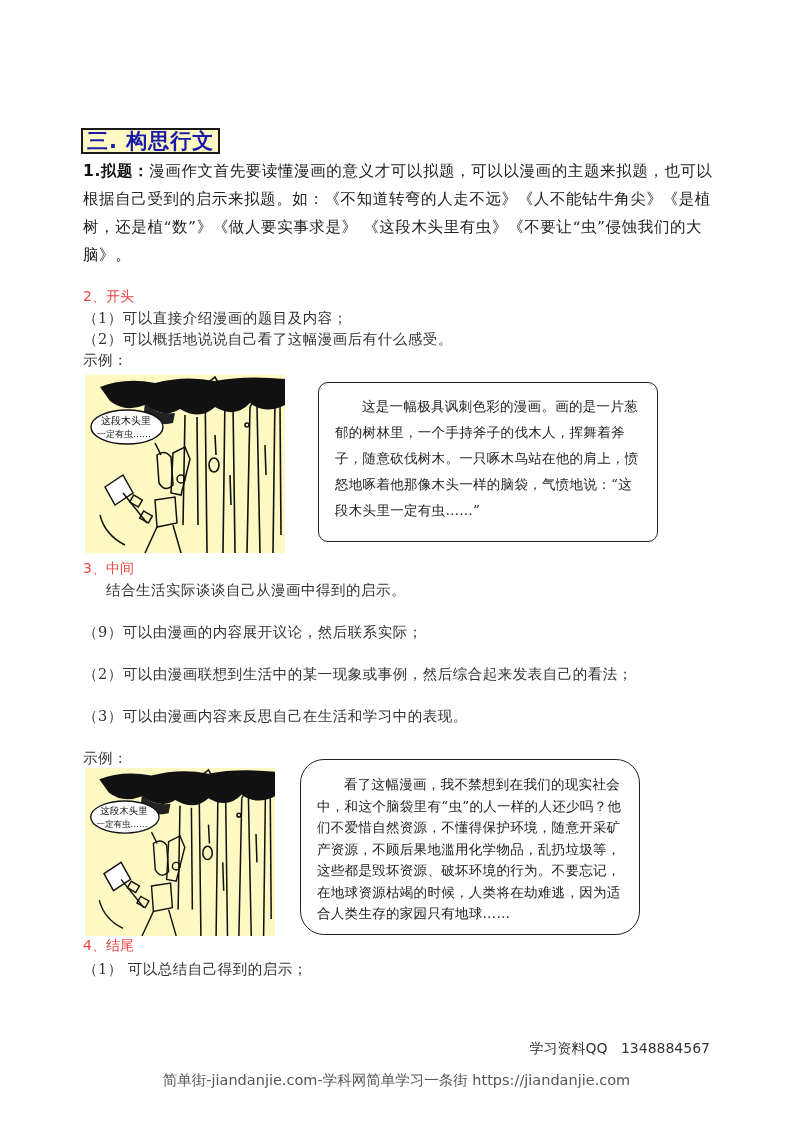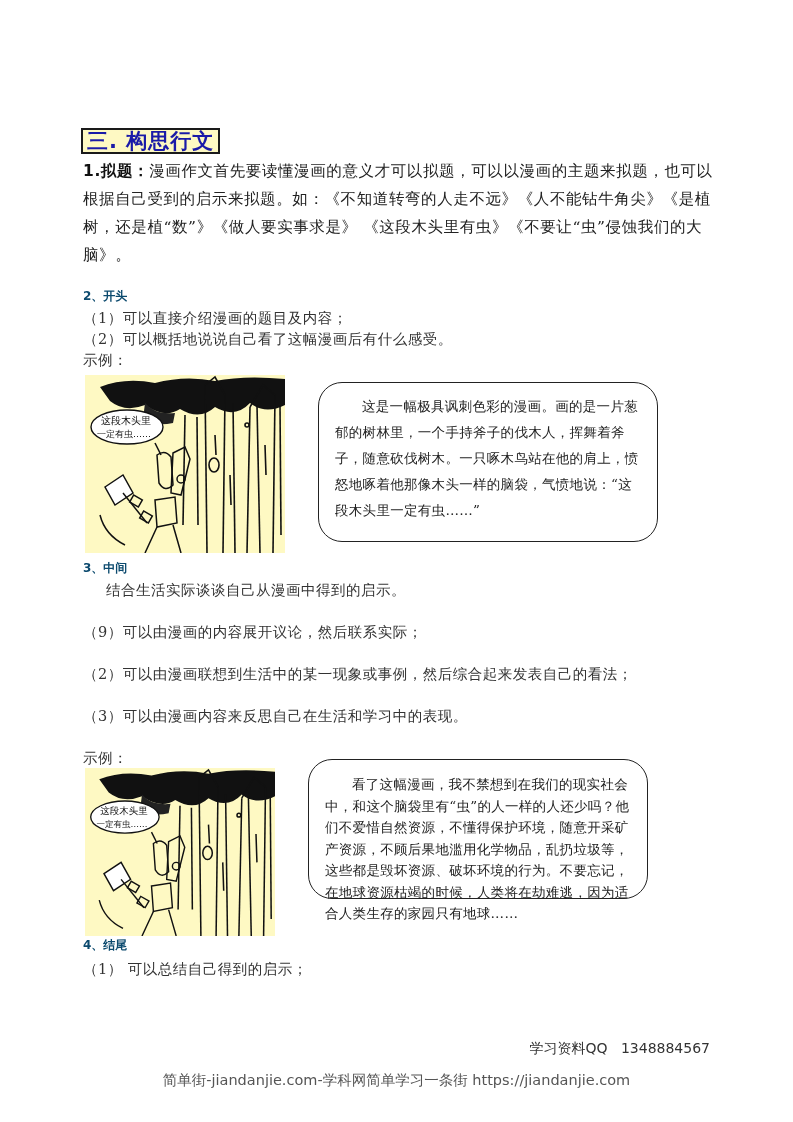--- a/index.html
+++ b/index.html
@@ -5,21 +5,21 @@
     html, body { margin: 0; padding: 0; background: #ffffff; }
     body { width: 793px; height: 1122px; position: relative; overflow: hidden;
            font-family: "DejaVu Serif", "Liberation Serif", serif; color: #222; }
     .abs { position: absolute; }
     .sec-title-box { left: 81px; top: 128px; height: 26px; padding: 0 4px;
       background: #fef9c3; border: 2px solid #1a1a1a; box-sizing: border-box;
       display: flex; align-items: center; font-family: "DejaVu Sans", sans-serif;
       font-weight: bold; font-size: 21px; color: #1a1aa8; letter-spacing: 1px; }
     .para { font-size: 15.5px; line-height: 28px; left: 83px; width: 632px; letter-spacing: 0.6px; }
     .para b { font-family: "DejaVu Sans", sans-serif; font-weight: bold; color: #111; }
-    .heading { font-family: "DejaVu Sans", sans-serif; font-weight: bold; font-size: 12px; left: 83px; color: #0c4a6e; }
+    .heading { font-family: "DejaVu Sans", sans-serif; font-weight: normal; font-size: 14px; left: 83px; color: #ef4444; }
     .line { font-size: 14.5px; left: 83px; color: #333; letter-spacing: 0.5px; white-space: nowrap; }
     .bubble { border: 1.5px solid #222; border-radius: 24px; box-sizing: border-box;
       font-size: 13.5px; line-height: 26px; color: #222; padding: 10px 14px 0 16px; letter-spacing: 0.3px; }
     .bubble2 { line-height: 21.5px; padding-top: 14px; }
     .cartoon { background: #fef9c3; }
     .footer-qq { right: 83px; top: 1040px; font-family: "DejaVu Sans", sans-serif; font-size: 14px; color: #333; }
     .footer-site { left: 0; width: 793px; text-align: center; top: 1071px;
       font-family: "DejaVu Sans", sans-serif; font-size: 14.5px; color: #555; }
   </style>
 </head>
@@ -74,21 +74,21 @@
       <path d="M38 118 L62 148"></path>
       <rect x="46" y="122" width="10" height="8" transform="rotate(30 51 126)"></rect>
       <rect x="56" y="138" width="10" height="8" transform="rotate(30 61 142)"></rect>
       <path d="M70 125 L90 122 L92 148 L72 152 Z"></path>
       <path d="M72 152 L60 178 M88 150 L96 178"></path>
       <path d="M15 140 Q20 160 40 170"></path>
     </g>
   </svg>
 </div>
 
-<div class="abs bubble" style="left:318px; top:382px; width:340px; height:160px;">
+<div class="abs bubble" style="left:318px; top:382px; width:340px; height:160px;border-radius:10px;">
   <div style="text-indent:2em;">这是一幅极具讽刺色彩的漫画。画的是一片葱郁的树林里，一个手持斧子的伐木人，挥舞着斧子，随意砍伐树木。一只啄木鸟站在他的肩上，愤怒地啄着他那像木头一样的脑袋，气愤地说：“这段木头里一定有虫……”</div>
 </div>
 
 <div class="abs heading" style="top:560px;">3、中间</div>
 <div class="abs line" style="top:581px; left:106px;">结合生活实际谈谈自己从漫画中得到的启示。</div>
 <div class="abs line" style="top:623px;">（9）可以由漫画的内容展开议论，然后联系实际；</div>
 <div class="abs line" style="top:665px;">（2）可以由漫画联想到生活中的某一现象或事例，然后综合起来发表自己的看法；</div>
 <div class="abs line" style="top:707px;">（3）可以由漫画内容来反思自己在生活和学习中的表现。</div>
 <div class="abs line" style="top:749px;">示例：</div>
 
@@ -124,21 +124,21 @@
       <path d="M38 118 L62 148"></path>
       <rect x="46" y="122" width="10" height="8" transform="rotate(30 51 126)"></rect>
       <rect x="56" y="138" width="10" height="8" transform="rotate(30 61 142)"></rect>
       <path d="M70 125 L90 122 L92 148 L72 152 Z"></path>
       <path d="M72 152 L60 178 M88 150 L96 178"></path>
       <path d="M15 140 Q20 160 40 170"></path>
     </g>
   </svg>
 </div>
 
-<div class="abs bubble bubble2" style="left:308px; top:759px; width:340px; height:140px;">
+<div class="abs bubble bubble2" style="left:300px; top:759px; width:340px; height:176px;">
   <div style="text-indent:2em;">看了这幅漫画，我不禁想到在我们的现实社会中，和这个脑袋里有“虫”的人一样的人还少吗？他们不爱惜自然资源，不懂得保护环境，随意开采矿产资源，不顾后果地滥用化学物品，乱扔垃圾等，这些都是毁坏资源、破坏环境的行为。不要忘记，在地球资源枯竭的时候，人类将在劫难逃，因为适合人类生存的家园只有地球……</div>
 </div>
 
 <div class="abs heading" style="top:937px;">4、结尾</div>
 <div class="abs line" style="top:960px;">（1） 可以总结自己得到的启示；</div>
 
 <div class="abs footer-qq" style="white-space:pre;">学习资料QQ   1348884567</div>
 <div class="abs footer-site">简单街-jiandanjie.com-学科网简单学习一条街 https://jiandanjie.com</div>
 
 </body></html>

